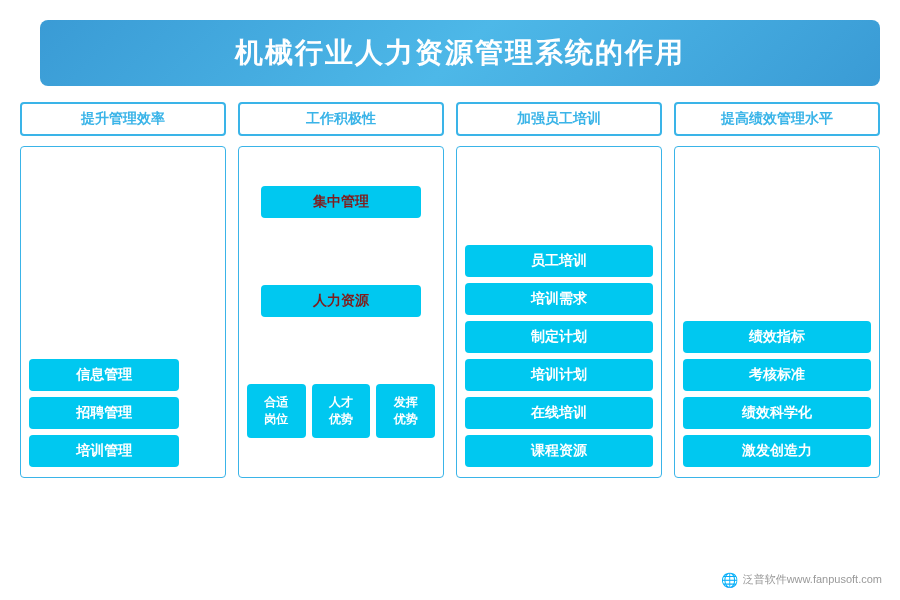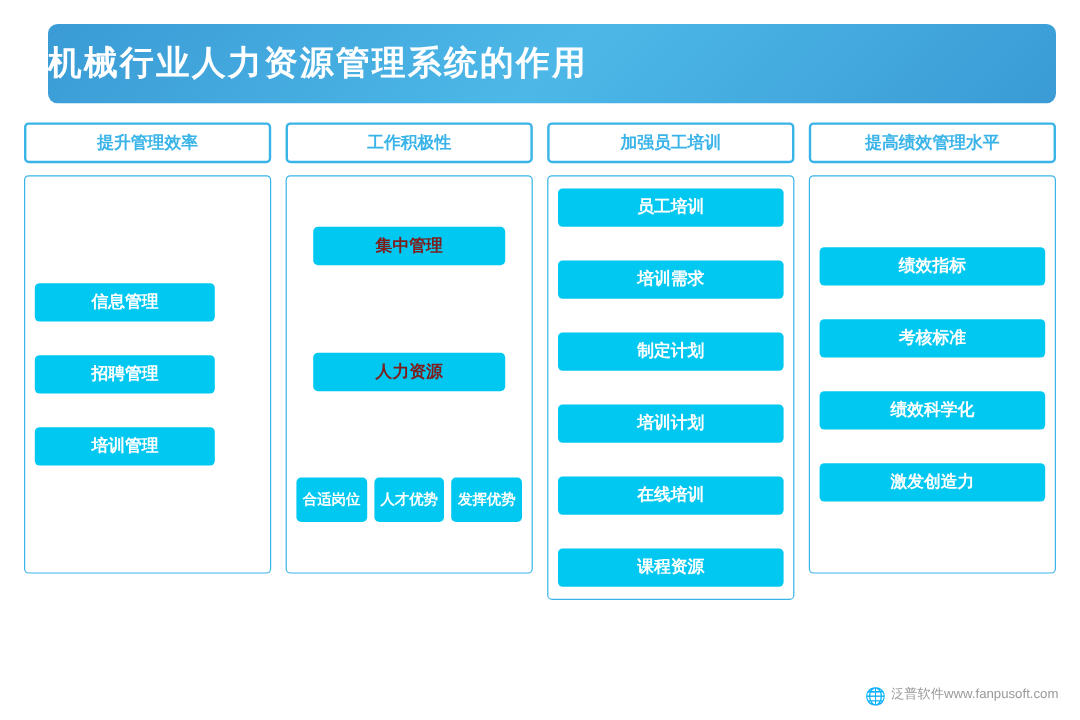--- a/index.html
+++ b/index.html
@@ -17,21 +17,21 @@
       height: 600px;
       background: #fff;
       padding: 20px 20px 10px 20px;
     }
 
     
     .title-bar {
       background: linear-gradient(135deg, #3a9bd5, #4db8e8, #3a9bd5);
       border-radius: 8px;
       padding: 14px 0;
-      text-align: left;
+      text-align: center;
       margin-bottom: 16px;
       margin-left: 20px;
     }
     .title-bar h1 {
       color: #fff;
       font-size: 28px;
       font-weight: bold;
       letter-spacing: 2px;
     }
 
@@ -60,23 +60,23 @@
       background: #fff;
     }
 
     .col-body {
       border: 1.5px solid #3ab4e8;
       border-radius: 4px;
       flex: 1;
       display: flex;
       flex-direction: column;
       align-items: center;
-      justify-content: center;
+      justify-content: flex-end;
       padding: 10px 8px;
-      gap: 28px;
+      gap: 6px;
     }
 
     
     .cyan-item {
       background: #00c8f0;
       color: #fff;
       font-size: 14px;
       font-weight: bold;
       border-radius: 4px;
       padding: 7px 0;
@@ -124,21 +124,21 @@
       width: 100%;
       justify-content: center;
     }
 
     .col2-small {
       background: #00c8f0;
       color: #fff;
       font-size: 12px;
       font-weight: bold;
       border-radius: 4px;
-      padding: 10px 0;
+      padding: 10px 12px;
       flex: 1;
       text-align: center;
       line-height: 1.4;
     }
 
     
     .watermark {
       position: absolute;
       bottom: 12px;
       right: 18px;

